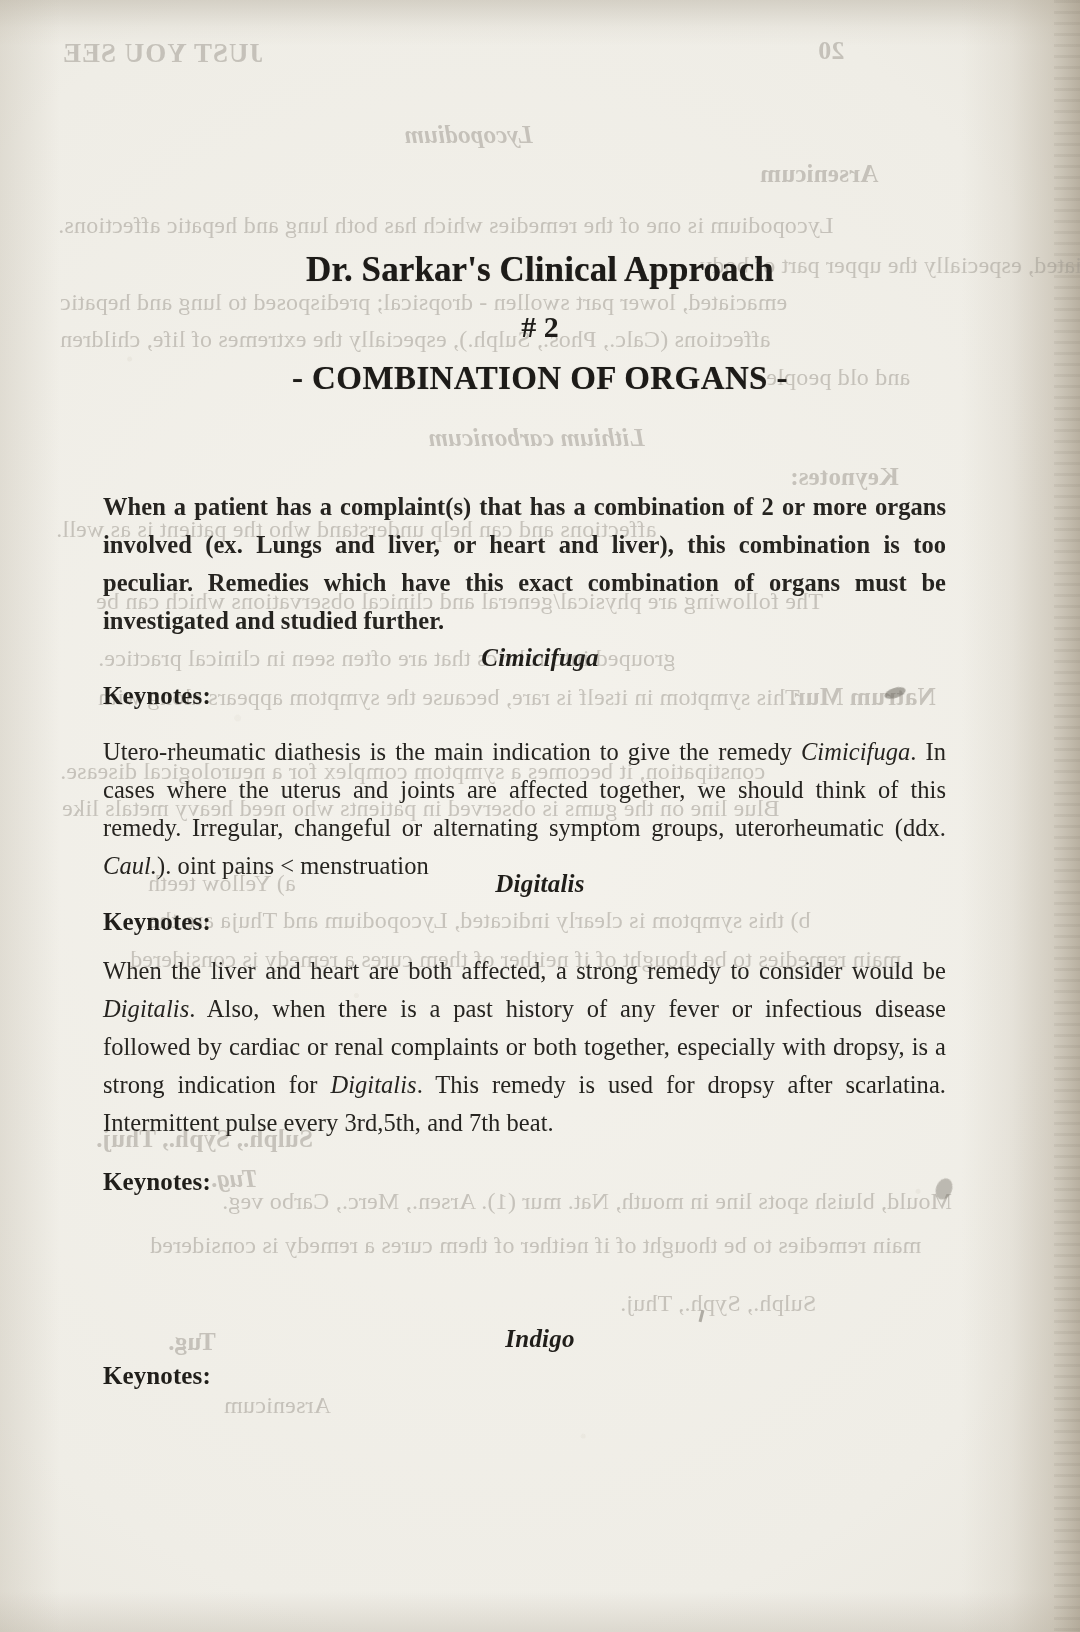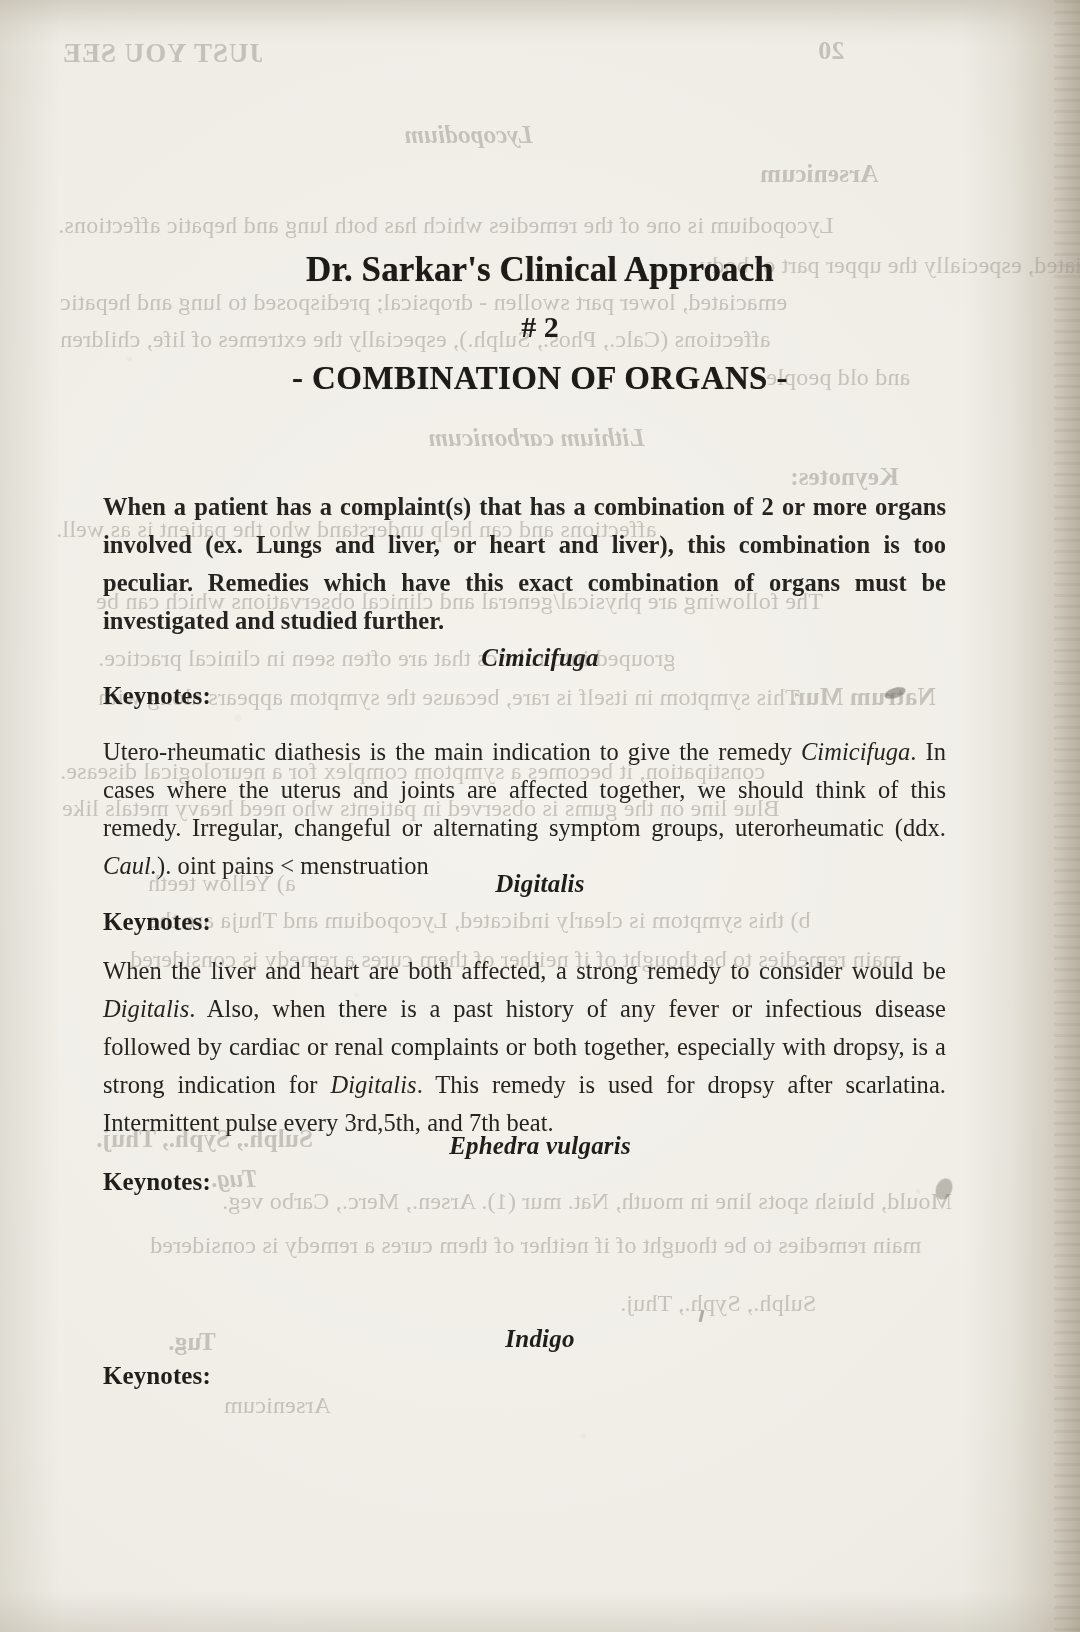--- a/index.html
+++ b/index.html
@@ -216,21 +216,20 @@
     <div class="body-block last-left" style="top:488px;font-weight:bold;">When a patient has a complaint(s) that has a combination of 2 or more organs involved (ex. Lungs and liver, or heart and liver), this combination is too peculiar. Remedies which have this exact combination of organs must be investigated and studied further.</div>
 
     <div class="remedy-heading" style="top:644px;">Cimicifuga</div>
     <div class="keynotes-label" style="top:682px;">Keynotes:</div>
     <div class="body-block last-left" style="top:726px;margin-top:7px;">Utero-rheumatic diathesis is the main indication to give the remedy <em>Cimicifuga</em>. In cases where the uterus and joints are affected together, we should think of this remedy. Irregular, changeful or alternating symptom groups, uterorheumatic (ddx. <em>Caul.</em>). oint pains &lt; menstruation</div>
 
     <div class="remedy-heading" style="top:870px;">Digitalis</div>
     <div class="keynotes-label" style="top:908px;">Keynotes:</div>
     <div class="body-block last-left" style="top:952px;">When the liver and heart are both affected, a strong remedy to consider would be <em>Digitalis</em>. Also, when there is a past history of any fever or infectious disease followed by cardiac or renal complaints or both together, especially with dropsy, is a strong indication for <em>Digitalis</em>. This remedy is used for dropsy after scarlatina. Intermittent pulse every 3rd,5th, and 7th  beat.</div>
 
-    <div class="remedy-heading" style="top:1132px;">Ephedra vulgaris</div>
     <div class="keynotes-label" style="top:1168px;">Keynotes:</div>
 
     <div class="remedy-heading" style="top:1325px;">Indigo</div>
     <div class="keynotes-label" style="top:1362px;">Keynotes:</div>
 
   </div>
 
   <div id="grain"></div>
   <div id="top-edge"></div>
   <div id="bottom-edge"></div>

